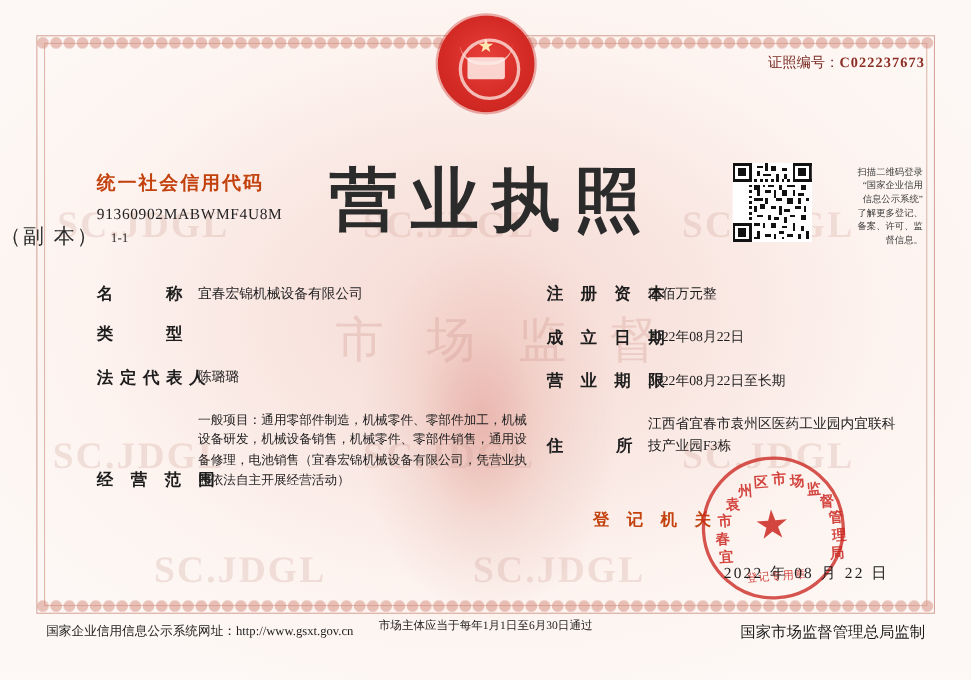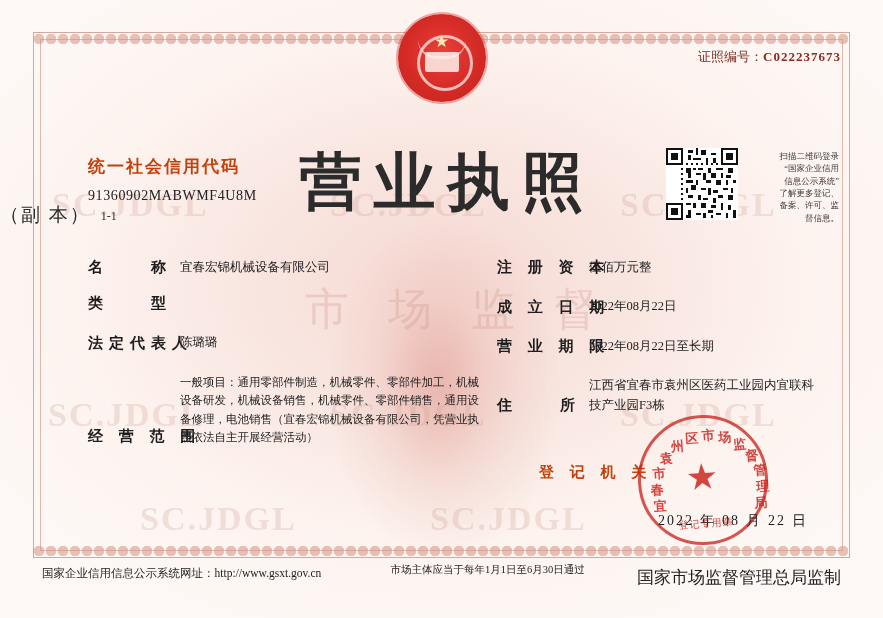--- a/index.html
+++ b/index.html
@@ -362,28 +362,27 @@
   .footer-center {
     position: absolute;
     left: 50%;
     top: 2px;
     transform: translateX(-50%);
     text-align: center;
     font-family: "Liberation Serif", serif;
     font-size: 10.5px;
     line-height: 1.5;
     color: #1d1d1d;
-    margin-left: 46px;
   }
   .footer-right {
     position: absolute;
     right: 42px;
     top: 6px;
     font-family: "Liberation Serif", serif;
-    font-size: 17px;
+    font-size: 14px;
     color: #1d1d1d;
   }
 </style>
 </head>
 <body>
 
 <div class="page">
 
   <div class="paper-bg"></div>
   <div class="ghost-figure"></div>

